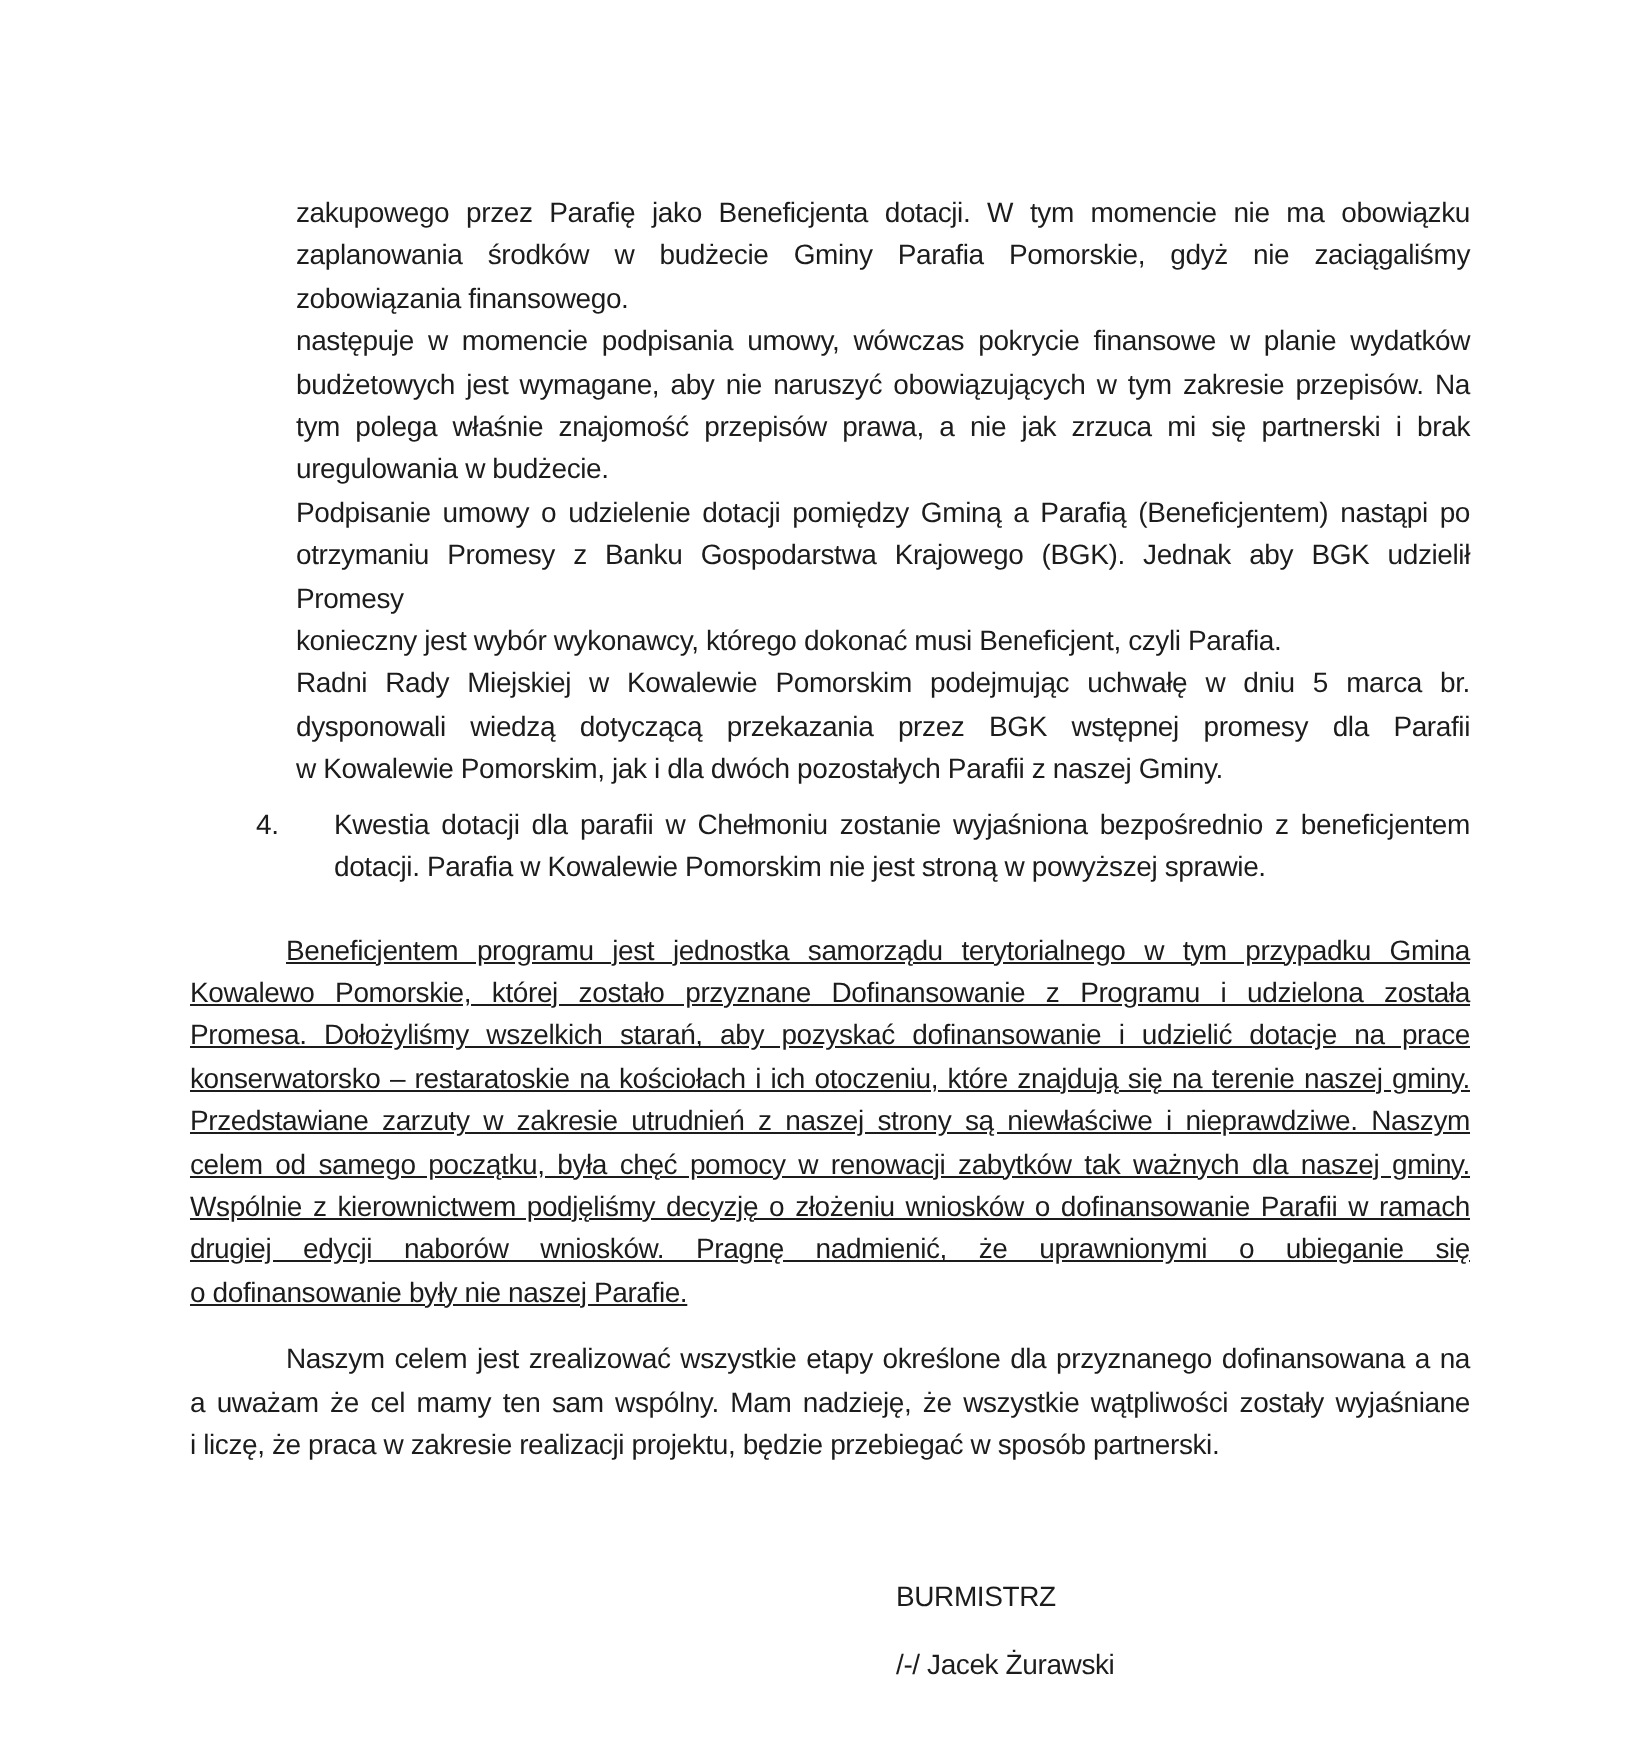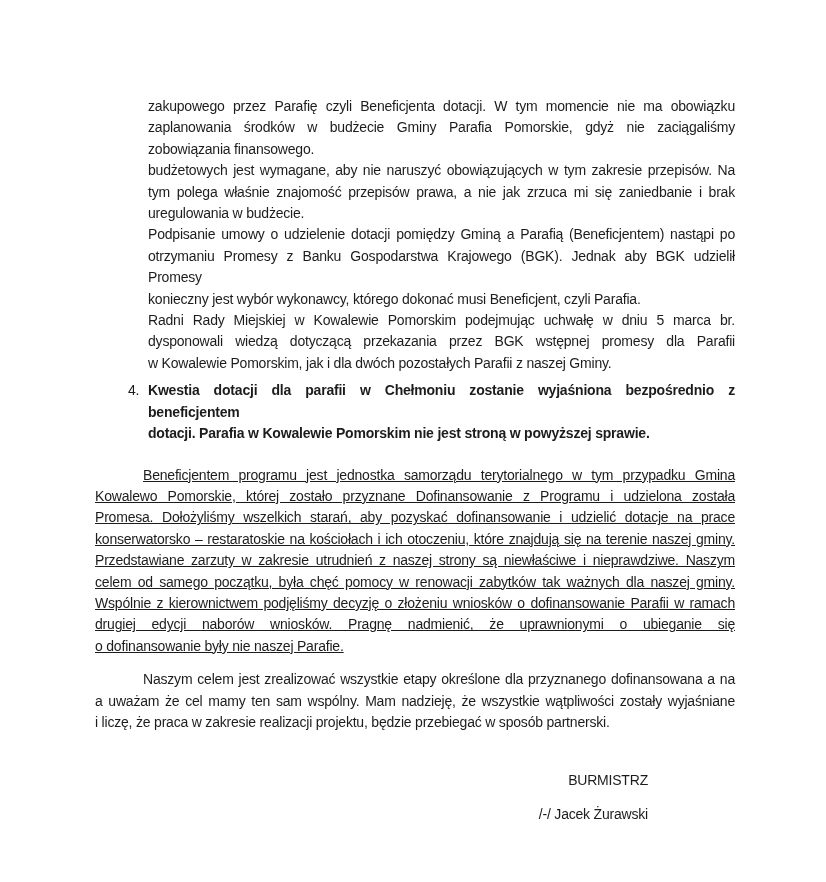--- a/index.html
+++ b/index.html
@@ -47,56 +47,56 @@
     position: relative;
     margin-top: 6px;
   }
   .list-marker {
     position: absolute;
     left: 33px;
     top: 0;
     line-height: 21.4px;
   }
   .list-body {
-    margin-left: 53px;
-    font-weight: bold;
+    margin-left: 72px;
   }
   .para-1 {
     margin-top: 20px;
     text-decoration: underline;
   }
   .para-2 {
     margin-top: 12px;
   }
   .signature {
-    margin-top: 37px;
+    margin-top: 55px;
     margin-left: 353px;
     width: 200px;
-    text-align: right;
+    text-align: left;
   }
   .sig-title {
     line-height: 21.4px;
   }
   .sig-name {
     margin-top: 12px;
     line-height: 21.4px;
   }
 </style>
 </head>
 <body>
 
 <div class="page">
   <div class="content">
 
     <div class="block-indented">
-      <div class="ln j">zakupowego przez Parafię  czyli Beneficjenta dotacji. W tym momencie nie ma obowiązku</div>
+      <div class="ln j">zakupowego przez Parafię  jako Beneficjenta dotacji. W tym momencie nie ma obowiązku</div>
       <div class="ln j">zaplanowania środków w budżecie Gminy Parafia Pomorskie, gdyż nie zaciągaliśmy</div>
       <div class="ln">zobowiązania finansowego.</div>
+      <div class="ln j">następuje w  momencie podpisania umowy, wówczas pokrycie finansowe w planie wydatków</div>
       <div class="ln j">budżetowych jest wymagane, aby nie naruszyć obowiązujących w tym zakresie przepisów. Na</div>
-      <div class="ln j">tym polega właśnie znajomość przepisów prawa, a nie jak zrzuca mi się zaniedbanie i brak</div>
+      <div class="ln j">tym polega właśnie znajomość przepisów prawa, a nie jak zrzuca mi się partnerski i brak</div>
       <div class="ln">uregulowania w budżecie.</div>
       <div class="ln j">Podpisanie umowy o udzielenie dotacji pomiędzy Gminą a Parafią (Beneficjentem) nastąpi po</div>
       <div class="ln j">otrzymaniu Promesy z Banku Gospodarstwa Krajowego (BGK). Jednak aby BGK udzielił Promesy</div>
       <div class="ln">konieczny jest wybór wykonawcy, którego dokonać musi Beneficjent, czyli Parafia.</div>
       <div class="ln j">Radni Rady Miejskiej w Kowalewie Pomorskim podejmując uchwałę w dniu 5 marca br.</div>
       <div class="ln j">dysponowali wiedzą dotyczącą przekazania przez BGK wstępnej promesy dla Parafii</div>
       <div class="ln">w Kowalewie Pomorskim, jak i dla dwóch pozostałych Parafii z naszej Gminy.</div>
     </div>
 
     <div class="list-item">

